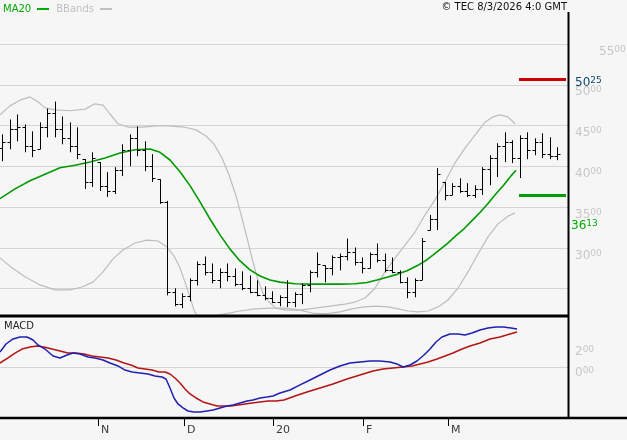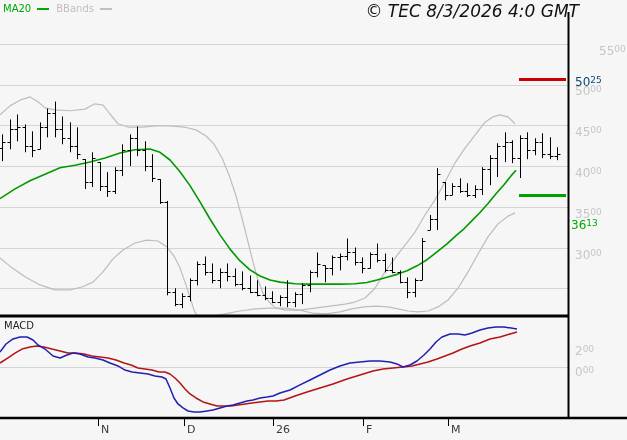--- a/index.html
+++ b/index.html
@@ -6,21 +6,21 @@
   .chart{position:relative;width:627px;height:440px;background:#f6f6f6;overflow:hidden;
          font-family:"DejaVu Sans",sans-serif;}
   .chart svg{position:absolute;left:0;top:0;}
   .legend{position:absolute;left:3px;top:3px;display:flex;align-items:center;gap:5px;
           font-size:10px;line-height:12px;}
   .legend .lbl-ma{color:#00aa00;}
   .legend .lbl-bb{color:#c0c0c0;}
   .legend .dash{display:inline-block;width:12px;height:2px;margin:0 2px 1px 1px;vertical-align:middle;}
   .dash-ma{background:#00aa00;}
   .dash-bb{background:#c0c0c0;}
-  .title{position:absolute;top:1px;right:48px;font-size:17px;font-style:italic;color:#111;}
+  .title{position:absolute;top:1px;right:60px;font-size:10px;color:#111;}
   .macd-label{position:absolute;left:4px;top:320px;font-size:10px;color:#222;}
   .plabel{position:absolute;font-size:12px;line-height:12px;color:#c6c6c6;white-space:nowrap;}
   .plabel .sup{font-size:9px;vertical-align:3px;}
   .plabel.level-res{color:#0c4a6e;}
   .plabel.level-sup{color:#00aa00;}
   .mlabel{position:absolute;font-size:11px;line-height:11px;color:#3a3a3a;}
 </style>
 </head>
 <body>
 
@@ -316,18 +316,18 @@
       <div class="plabel" style="left: 575px; top: 124px;"><span>45</span><span class="sup">00</span></div>
       <div class="plabel" style="left: 575px; top: 165px;"><span>40</span><span class="sup">00</span></div>
       <div class="plabel" style="left: 575px; top: 206px;"><span>35</span><span class="sup">00</span></div>
       <div class="plabel" style="left: 575px; top: 247px;"><span>30</span><span class="sup">00</span></div>
       <div class="plabel level-res" style="left: 575px; top: 74px;"><span>50</span><span class="sup">25</span></div>
       <div class="plabel level-sup" style="left: 571px; top: 190px; margin-top: 27px;"><span>36</span><span class="sup">13</span></div>
       <div class="plabel" style="left: 575px; top: 343px;"><span>2</span><span class="sup">00</span></div>
       <div class="plabel" style="left: 575px; top: 364px;"><span>0</span><span class="sup">00</span></div>
       <div class="mlabel" style="left: 101px; top: 424px;">N</div>
       <div class="mlabel" style="left: 187px; top: 424px;">D</div>
-      <div class="mlabel" style="left: 276px; top: 424px;">26</div>
+      <div class="mlabel" style="left: 276px; top: 424px;">20</div>
       <div class="mlabel" style="left: 366px; top: 424px;">F</div>
       <div class="mlabel" style="left: 451px; top: 424px;">M</div>
     </div>
 
 </div>
 
 </body></html>

